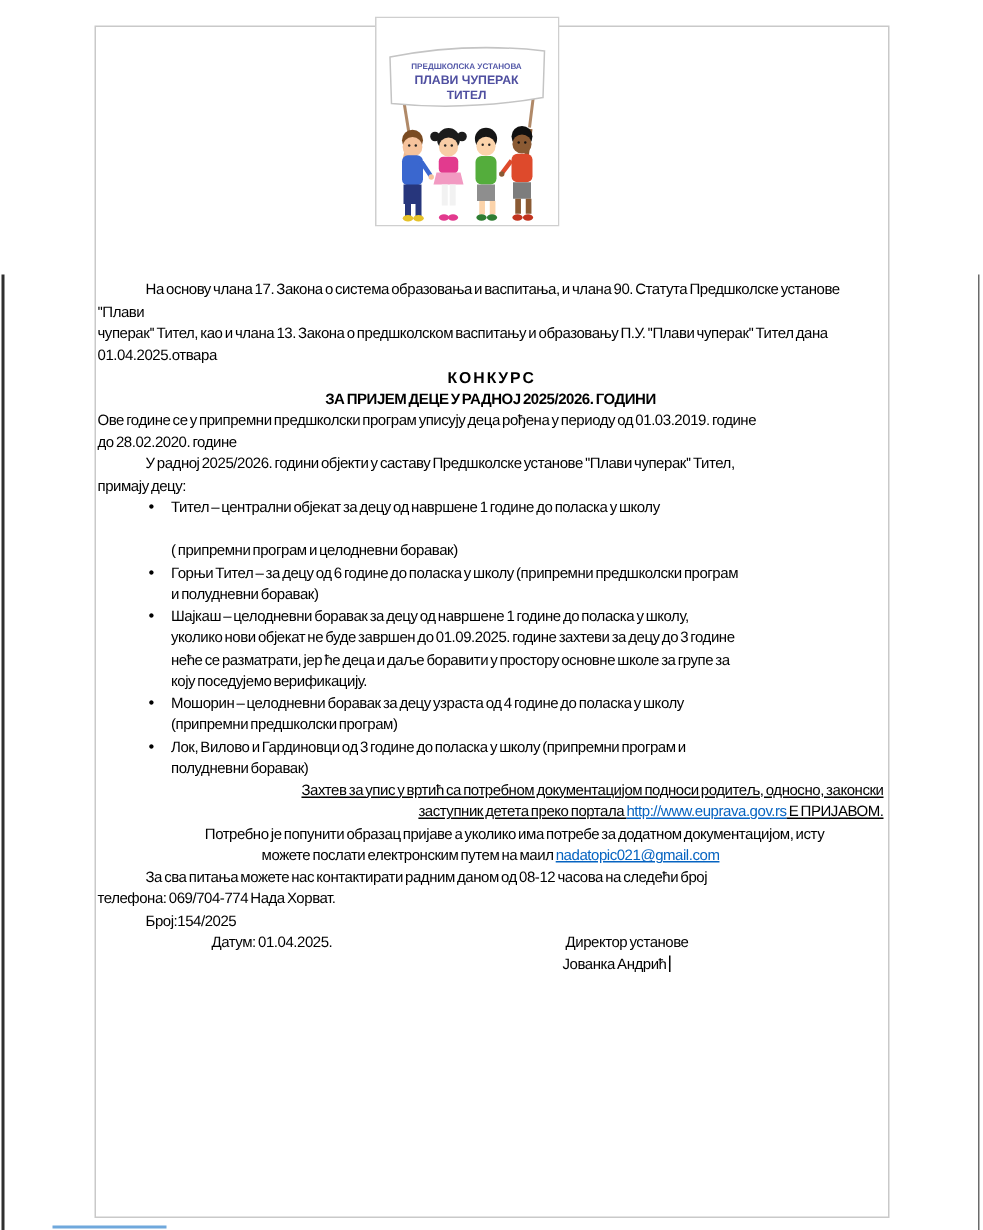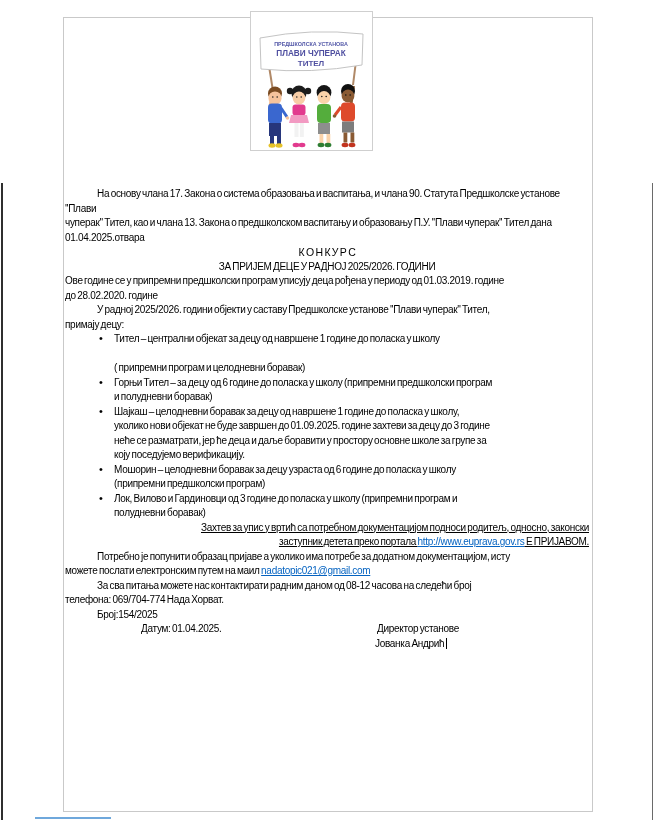--- a/index.html
+++ b/index.html
@@ -23,35 +23,35 @@
 
   .content {
     position:absolute; left:65px; top:187px; width:524px; z-index:2;
     font-size:10px; line-height:14.5px;
     letter-spacing:-0.3px; word-spacing:-1px;
   }
   .content p, .content div.bullet, .content .row { margin:0; }
   .prewrap { white-space:pre-line; }
   .indent  { text-indent:32px; }
 
-  .h-center { text-align:center; font-weight:normal; }
+  .h-center { text-align:center; font-weight:bold; }
   .h1 { margin-top:11px; font-size:10.5px; }
   .h2 { margin-top:9px;  font-size:10px; }
 
   .p-godina   { margin-top:11px; }
   .p-uradnoj  { margin-top:12px; }
 
   .bullets { margin-top:0; }
   .bullet  { position:relative; padding-left:49px; margin-top:9px; }
   .bullet::before { content:"\2022"; position:absolute; left:34px; top:-1px; font-size:11px; }
   .bullet.mt-lg { margin-top:14px; }
 
   .p-zahtev   { margin-top:11px; text-indent:32px;text-align:right; }
   .p-zahtev span { text-decoration:underline; }
-  .p-potrebno { margin-top:9px;  text-indent:32px; }
+  .p-potrebno { margin-top:9px;  text-indent:32px;text-align:center; }
   .p-zasva    { margin-top:11px; text-indent:32px; }
   .p-broj     { margin-top:12px; text-indent:32px; }
 
   a.link { color:#0563c1; text-decoration:underline; cursor:pointer;margin-top:10px; }
   .p-zahtev a.link { text-decoration:underline; }
 
   .datum-row  { margin-top:10px; position:relative; text-indent:32px;padding-left:44px; }
   .direktor   { position:absolute; left:312px; top:0; text-indent:0; }
   .potpis-row { margin-top:11px; }
   .potpis     { margin-left:310px; }
@@ -150,21 +150,21 @@
   <div class="bullets">
     <div class="bullet prewrap">Тител – централни објекат за децу од навршене 1 године до поласка у школу
 
 ( припремни програм и целодневни боравак)</div>
     <div class="bullet prewrap">Горњи Тител – за децу од 6 године до поласка у школу (припремни предшколски програм
 и полудневни боравак)</div>
     <div class="bullet prewrap">Шајкаш – целодневни боравак за децу од навршене 1 године до поласка у школу,
 уколико нови објекат не буде завршен до 01.09.2025. године захтеви за децу до 3 године
 неће се разматрати, јер ће деца и даље боравити у простору основне школе за групе за
 коју поседујемо верификацију.</div>
-    <div class="bullet prewrap mt-lg">Мошорин – целодневни боравак за децу узраста од 6 године до поласка у школу
+    <div class="bullet prewrap mt-lg">Мошорин – целодневни боравак за децу узраста од 4 године до поласка у школу
 (припремни предшколски програм)</div>
     <div class="bullet prewrap">Лок, Вилово и Гардиновци од 3 године до поласка у школу (припремни програм и
 полудневни боравак)</div>
   </div>
 
   <p class="prewrap p-zahtev"><span>Захтев за упис у вртић са потребном документацијом подноси родитељ, односно, законски
 заступник детета преко портала </span><a class="link">http://www.euprava.gov.rs</a><span> Е ПРИЈАВОМ.</span></p>
 
   <p class="prewrap p-potrebno"><span>Потребно је попунити образац пријаве а уколико има потребе за додатном документацијом, исту
 можете послати електронским путем на маил </span><a class="link">nadatopic021@gmail.com</a></p>

